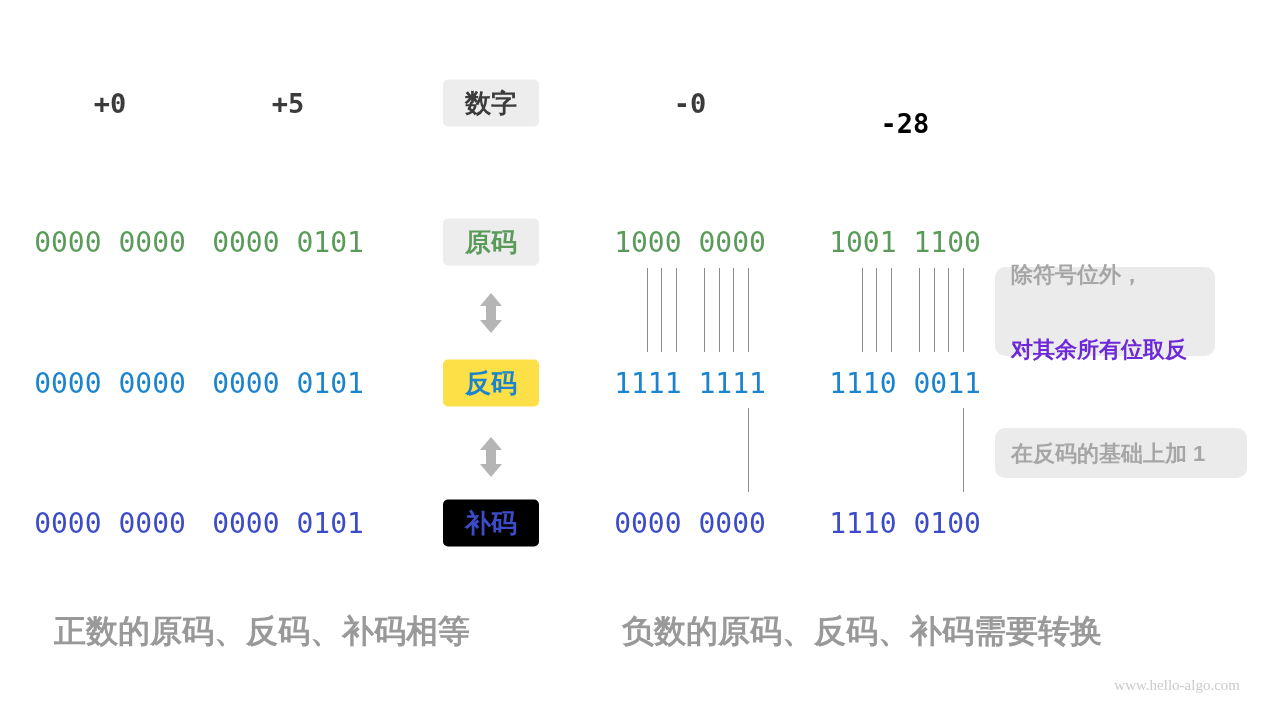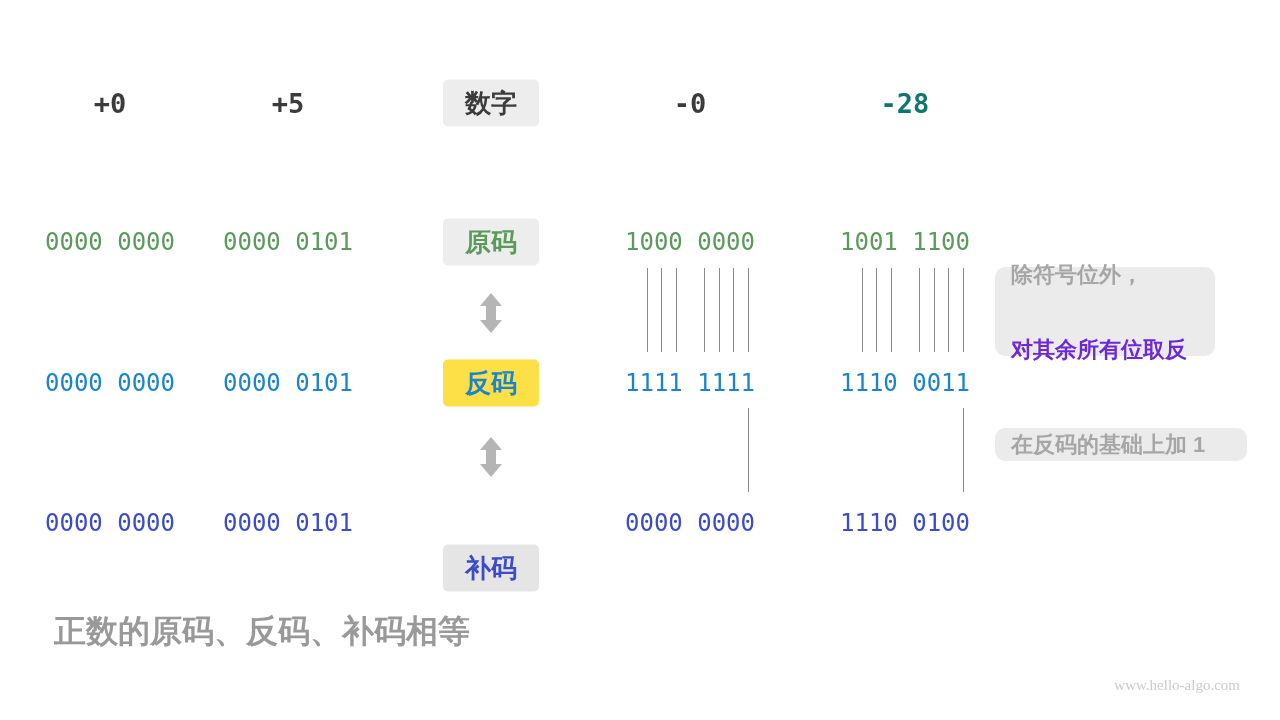--- a/index.html
+++ b/index.html
@@ -17,21 +17,21 @@
 
   
   .num{
     font-family:"DejaVu Sans Mono","Liberation Mono",monospace;
     font-weight:bold;font-size:27px;white-space:pre;
   }
 
   
   .bin{
     font-family:"DejaVu Sans Mono","Liberation Mono",monospace;
-    font-size:24px;white-space:pre;letter-spacing:0;
+    font-size:28px;white-space:pre;letter-spacing:0;
   }
 
   
   .label-box{
     width:96px;height:47px;border-radius:5px;
     display:flex;align-items:center;justify-content:center;
     font-size:26px;font-weight:bold;
   }
 
   
@@ -63,41 +63,41 @@
 <body>
 
 <div id="canvas">
 
   <span class="abs ctr c1 r0 num" style="color: rgb(59, 59, 59);">+0</span>
   <span class="abs ctr c2 r0 num" style="color: rgb(59, 59, 59);">+5</span>
   <div class="abs ctr c3 r0 label-box" style="background: rgb(237, 237, 237);">
     <span style="color: rgb(59, 59, 59);">数字</span>
   </div>
   <span class="abs ctr c4 r0 num" style="color: rgb(59, 59, 59);">-0</span>
-  <span class="abs ctr c5 r0 num" style="color: #0f766e;">-28</span>
+  <span class="abs ctr c5 r0 num" style="color: #000000; margin-top: 20px;">-28</span>
 
   <span class="abs ctr c1 r1 bin" style="color: rgb(90, 155, 90);">0000 0000</span>
   <span class="abs ctr c2 r1 bin" style="color: rgb(90, 155, 90);">0000 0101</span>
   <div class="abs ctr c3 r1 label-box" style="background: rgb(237, 237, 237);">
     <span style="color: rgb(90, 155, 90);">原码</span>
   </div>
   <span class="abs ctr c4 r1 bin" style="color: rgb(90, 155, 90);">1000 0000</span>
   <span class="abs ctr c5 r1 bin" style="color: rgb(90, 155, 90);">1001 1100</span>
 
   <span class="abs ctr c1 r2 bin" style="color: rgb(27, 132, 205);">0000 0000</span>
   <span class="abs ctr c2 r2 bin" style="color: rgb(27, 132, 205);">0000 0101</span>
   <div class="abs ctr c3 r2 label-box" style="background: #fde047;">
     <span style="color: rgb(27, 132, 205);">反码</span>
   </div>
   <span class="abs ctr c4 r2 bin" style="color: rgb(27, 132, 205);">1111 1111</span>
   <span class="abs ctr c5 r2 bin" style="color: rgb(27, 132, 205);">1110 0011</span>
 
   <span class="abs ctr c1 r3 bin" style="color: rgb(60, 76, 200);">0000 0000</span>
   <span class="abs ctr c2 r3 bin" style="color: rgb(60, 76, 200);">0000 0101</span>
-  <div class="abs ctr c3 r3 label-box" style="background: #e5e5e5; margin-top: 45px;">
+  <div class="abs ctr c3 r3 label-box" style="background: #000000;">
     <span style="color: rgb(60, 76, 200);">补码</span>
   </div>
   <span class="abs ctr c4 r3 bin" style="color: rgb(60, 76, 200);">0000 0000</span>
   <span class="abs ctr c5 r3 bin" style="color: rgb(60, 76, 200);">1110 0100</span>
 
   <div class="abs" style="left:479px;top:293px;">
     <svg class="arrow-svg arrow-fill" width="24" height="40" viewBox="0 0 24 40">
       <path d="M12 0 L23 13 L17 13 L17 27 L23 27 L12 40 L1 27 L7 27 L7 13 L1 13 Z" fill="#B5B5B5"></path>
     </svg>
   </div>
@@ -122,21 +122,22 @@
   <div class="abs tick tick-g1 tick-fill" style="left: 948px; background: rgb(140, 140, 140);"></div>
   <div class="abs tick tick-g1 tick-fill" style="left: 963px; background: rgb(140, 140, 140);"></div>
 
   <div class="abs tick tick-g2 tick-fill" style="left: 748px; background: rgb(140, 140, 140);"></div>
   <div class="abs tick tick-g2 tick-fill" style="left: 963px; background: rgb(140, 140, 140);"></div>
 
   <div class="abs note" style="left: 995px; top: 267px; width: 220px; height: 89px; background: rgb(235, 235, 235);">
     <span style="color: rgb(166, 166, 166);">除符号位外，</span>
     <span style="color: #6d28d9;">对其余所有位取反</span>
   </div>
-  <div class="abs note" style="left: 995px; top: 428px; width: 252px; height: 33px; background: rgb(235, 235, 235);">
+  <div class="abs note" style="left: 995px; top: 428px; width: 252px; height: 50px; background: rgb(235, 235, 235);">
     <span style="color: rgb(166, 166, 166);">在反码的基础上加 1</span>
   </div>
 
   <span class="abs caption" style="left: 54px; top: 632px; transform: translateY(-50%); color: rgb(153, 153, 153);">正数的原码、反码、补码相等</span>
+  <span class="abs caption" style="left: 622px; top: 632px; transform: translateY(-50%); color: rgb(153, 153, 153);">负数的原码、反码、补码需要转换</span>
 
   <span class="abs watermark" style="right: 40px; top: 685px; transform: translateY(-50%); color: rgb(203, 203, 203);">www.hello-algo.com</span>
 
 </div>
 
 </body></html>

